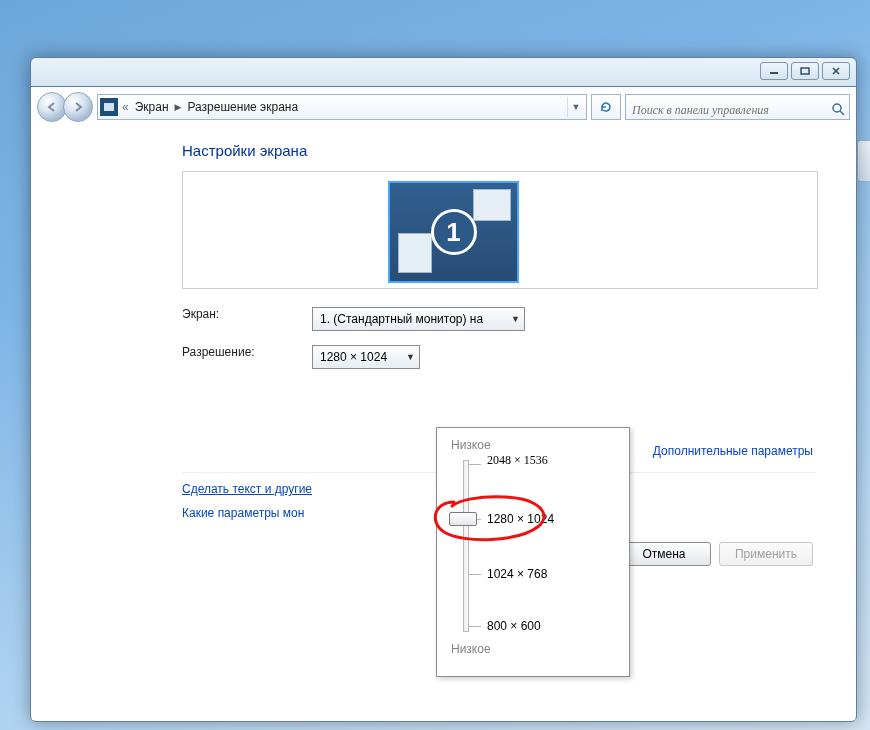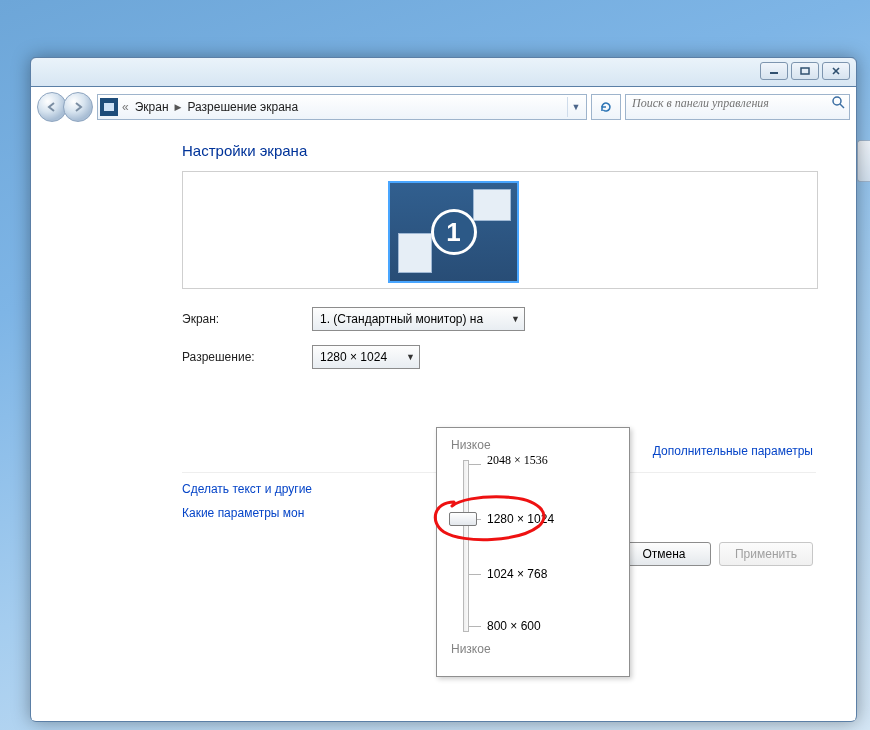--- a/index.html
+++ b/index.html
@@ -16,49 +16,49 @@
 .navcircle{width:28px;height:28px;border-radius:50%;background:radial-gradient(circle at 35% 30%,#fff,#d6e3ef 40%,#a9bed5 70%);border:1px solid #8ea5c0;display:flex;align-items:center;justify-content:center;cursor:pointer}
 .navcircle:last-child{margin-left:-4px}
 .locbar{flex:1;height:24px;border:1px solid #9eb4cc;background:linear-gradient(#fff,#eef4fa);display:flex;align-items:center;padding:0 2px;gap:4px}
 .locicon{width:18px;height:18px;background:#1e4d7a;position:relative;display:flex;align-items:center;justify-content:center}
 .locicon::after{content:"";width:10px;height:8px;background:#cfe3f7}
 .crumb{display:flex;align-items:center;gap:6px;font-size:12px;color:#222}
 .crumb .sep{color:#777}
 .crumb .chev{font-size:9px;color:#555}
 .loc-drop{margin-left:auto;width:16px;height:20px;display:flex;align-items:center;justify-content:center;border-left:1px solid #cfdceb;color:#4b658a;font-size:9px;cursor:pointer}
 .refresh{width:28px;height:24px;border:1px solid #9eb4cc;background:linear-gradient(#fff,#eef4fa);display:flex;align-items:center;justify-content:center;color:#2d75b5;cursor:pointer}
-.search{width:215px;height:24px;border:1px solid #9eb4cc;background:linear-gradient(#fff,#eef4fa);display:flex;align-items:flex-start;padding:0 4px;gap:12px}
+.search{width:215px;height:24px;border:1px solid #9eb4cc;background:linear-gradient(#fff,#eef4fa);display:flex;align-items:flex-end;padding:0 4px;gap:12px}
 .search input{flex:1;border:none;background:transparent;outline:none;font:italic 12px "Segoe UI";color:#7d8b9a}
 .search-ico{color:#3b6ea3}
 
 .content{position:absolute;left:1px;right:1px;top:66px;bottom:1px;background:#fff;padding:18px 0 0 150px}
 .page-title{color:#003399;font-size:15px;margin-bottom:12px}
 .preview-box{border:1px solid #cfcfcf;width:634px;height:116px;position:relative;margin-bottom:18px}
 .monitor{position:absolute;left:205px;top:9px;width:127px;height:98px;border:2px solid #49a6ff;background:#2d5684;display:flex;align-items:center;justify-content:center}
 .mon-inner{width:100%;height:100%;background:linear-gradient(#315f8f,#284d76);position:relative}
 .mon-num{position:absolute;left:0;right:0;top:0;bottom:0;display:flex;align-items:center;justify-content:center}
 .mon-circle{width:40px;height:40px;border-radius:50%;background:#2c5987;border:3px solid #fff;color:#fff;font-size:26px;font-weight:bold;display:flex;align-items:center;justify-content:center}
 .mon-win{position:absolute;background:#e6eef6;border:1px solid #9fb8d4}
 .mon-win.a{right:6px;top:6px;width:36px;height:30px}
 .mon-win.b{left:8px;bottom:8px;width:32px;height:38px}
 .btn-stack{position:absolute;right:28px;top:14px;display:flex;flex-direction:column;gap:8px}
 .w7btn{min-width:96px;height:22px;border:1px solid #8c8c8c;border-radius:3px;background:linear-gradient(#fdfdfd,#e4e8ec);font-size:12px;color:#000;display:flex;align-items:center;justify-content:center;cursor:pointer;padding:0 10px}
 .w7btn.disabled{color:#a0a0a0;border-color:#c7c7c7;background:linear-gradient(#fbfbfb,#f0f0f0);cursor:default}
 
-.form-row{display:flex;align-items:center;margin-bottom:14px}
+.form-row{display:flex;align-items:flex-start;margin-bottom:14px}
 .form-row .lbl{width:130px;color:#222}
 .combo{height:22px;border:1px solid #8c8c8c;background:linear-gradient(#fdfdfd,#e8edf2);display:flex;align-items:center;padding:0 4px 0 7px;font-size:12px;cursor:pointer;gap:16px}
 .combo .ca{margin-left:auto;font-size:9px;color:#333}
 .combo.screen{width:200px}
 .combo.res{width:95px}
 
 .adv-link{position:absolute;right:42px;top:320px;color:#0645c8;font-size:12px;cursor:pointer}
 .sep-line{position:absolute;left:150px;width:634px;top:348px;height:1px;background:#eee}
 .link-row{color:#0645c8;cursor:pointer;margin-bottom:10px;font-size:12px}
-.link-row.under{}
+.link-row.under{text-decoration:underline}
 .links-block{position:absolute;left:150px;top:358px}
 
 .btn-row{position:absolute;right:42px;top:418px;display:flex;gap:8px}
 .btn-row .w7btn{min-width:72px}
 
 .popup{position:absolute;left:436px;top:427px;width:192px;height:248px;background:#fff;border:1px solid #8f8f8f;box-shadow:2px 2px 5px rgba(0,0,0,.2)}
 .popup .cap{color:#838383;font-size:12px;margin:10px 0 4px 14px}
 .slider-area{position:relative;height:186px;margin:0 0 0 18px}
 .track{position:absolute;left:8px;top:4px;width:4px;height:170px;border:1px solid #b9b9b9;background:linear-gradient(90deg,#eee,#f9f9f9)}
 .tick{position:absolute;left:14px;width:12px;height:1px;background:#b5b5b5}

